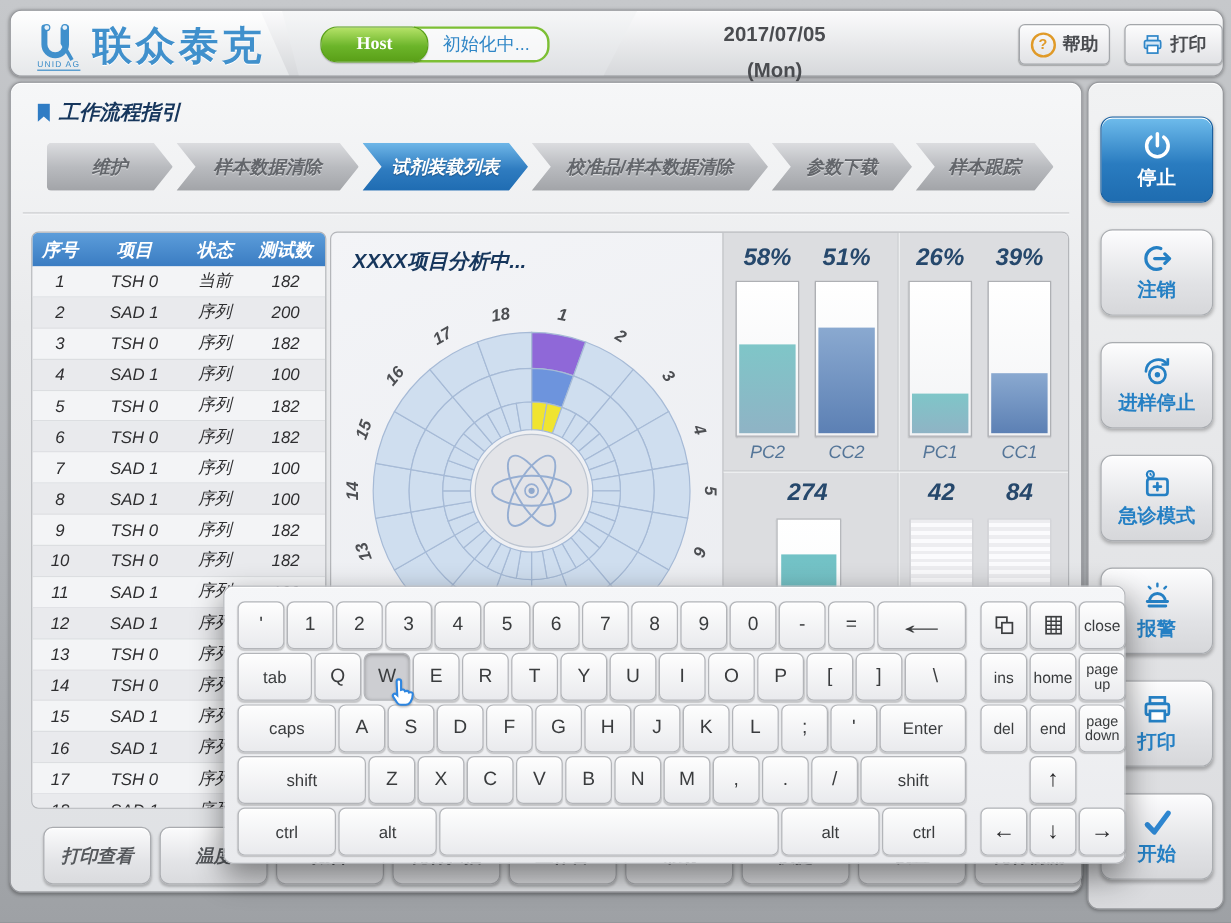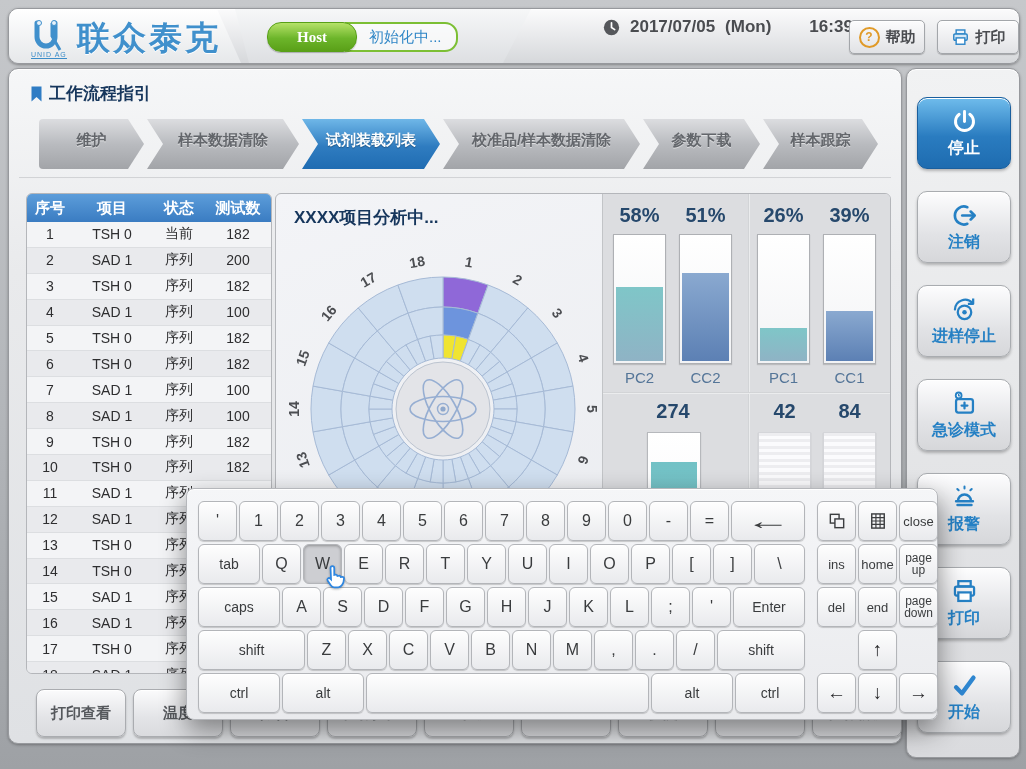--- a/index.html
+++ b/index.html
@@ -19,36 +19,36 @@
   .logo-wrap{position:absolute;left:18px;top:7px;display:flex;align-items:center;gap:8px;}
   .logo-cn{font-size:33px;font-weight:bold;color:#4090cc;letter-spacing:3px;text-shadow:0 1px 0 #fff;}
   .logo-sub{position:absolute;left:22px;top:42px;font-size:7px;color:#3a8cc8;border-bottom:1px solid #3a8cc8;letter-spacing:1px;}
   .host-badge{position:absolute;left:258px;top:14px;height:28px;display:flex;align-items:center;}
   .host-pill{position:relative;z-index:2;height:28px;padding:0 29px;border-radius:14px;
              background:linear-gradient(180deg,#b5e268,#6cb52a 55%,#5aa018);border:1px solid #58a018;
              color:#fff;font-weight:bold;font-size:15px;display:flex;align-items:center;box-shadow:0 1px 1px rgba(0,0,0,.25);font-family:Liberation Serif, serif;}
   .host-box{height:26px;margin-left:-12px;padding:0 14px 0 22px;border:2px solid #7cbf34;border-radius:0 13px 13px 0;
             background:rgba(255,255,255,.65);color:#2f86c6;font-size:15px;display:flex;align-items:center;}
   .dt{position:absolute;top:0;height:36px;display:flex;align-items:center;gap:10px;left:594px;
-      color:#4a4c50;font-weight:bold;font-size:17px;}
+      color:#4a4c50;font-weight:bold;font-size:17px;flex-direction:column;}
   .hdr-btn{position:absolute;top:11px;height:32px;border-radius:5px;display:flex;align-items:center;justify-content:center;gap:6px;
            background:linear-gradient(180deg,#fcfcfd,#e1e2e5);border:1px solid #a3a6aa;
            box-shadow:0 1px 1px rgba(0,0,0,.25), inset 0 1px 0 #fff;color:#4a4c50;font-size:15px;font-weight:bold;cursor:pointer;}
   .btn-help{left:840px;width:74px;}
   .btn-hprint{left:928px;width:80px;}
   .qmark{display:inline-flex;width:17px;height:17px;border:2px solid #e09a28;border-radius:50%;color:#e09a28;
          font-size:12px;font-weight:bold;align-items:center;justify-content:center;}
   
   .main{position:absolute;left:8px;top:68px;width:892px;height:674px;border-radius:10px;
         background:linear-gradient(180deg,#f6f7f8 0%,#e9eaec 30%,#dfe1e4 100%);border:1px solid #97999d;
-        box-shadow:0 1px 3px rgba(0,0,0,.3), inset 0 1px 0 #fff;}
+        box-shadow:0 1px 3px rgba(0,0,0,.3), inset 0 1px 0 #fff;font-style:italic;}
   .wf-title{position:absolute;left:22px;top:13px;display:flex;align-items:center;gap:7px;
             font-size:17px;font-weight:bold;color:#16365c;}
   .wf-tabs{position:absolute;left:30px;top:50px;display:flex;gap:3px;}
-  .wf-tab{height:50px;line-height:42px;text-align:center;font-size:15px;font-weight:bold;color:#63666b;
+  .wf-tab{height:40px;line-height:42px;text-align:center;font-size:15px;font-weight:bold;color:#63666b;
           background:linear-gradient(180deg,#dcdde0,#b9bbbf 50%,#a2a4a8);cursor:pointer;
           clip-path:polygon(0 0,calc(100% - 16px) 0,100% 50%,calc(100% - 16px) 100%,0 100%,16px 50%);
           text-shadow:0 1px 0 rgba(255,255,255,.5);}
   .wf-tab.first{clip-path:polygon(0 0,calc(100% - 16px) 0,100% 50%,calc(100% - 16px) 100%,0 100%);border-radius:4px 0 0 4px;}
   .wf-tab.active{background:linear-gradient(180deg,#6fb7e8,#2f7cc0 55%,#1f6cb2);color:#fff;text-shadow:0 1px 1px rgba(0,0,0,.3);}
   .wf-groove{position:absolute;left:10px;top:108px;width:872px;height:2px;
              background:linear-gradient(180deg,#c3c5c8,#fdfdfe);}
   
   .tbl{position:absolute;left:17px;top:124px;width:244px;height:479px;border:1px solid #b4b6ba;border-radius:6px;
        overflow:hidden;background:#eef0f2;box-shadow:inset 0 1px 2px rgba(0,0,0,.12);}

